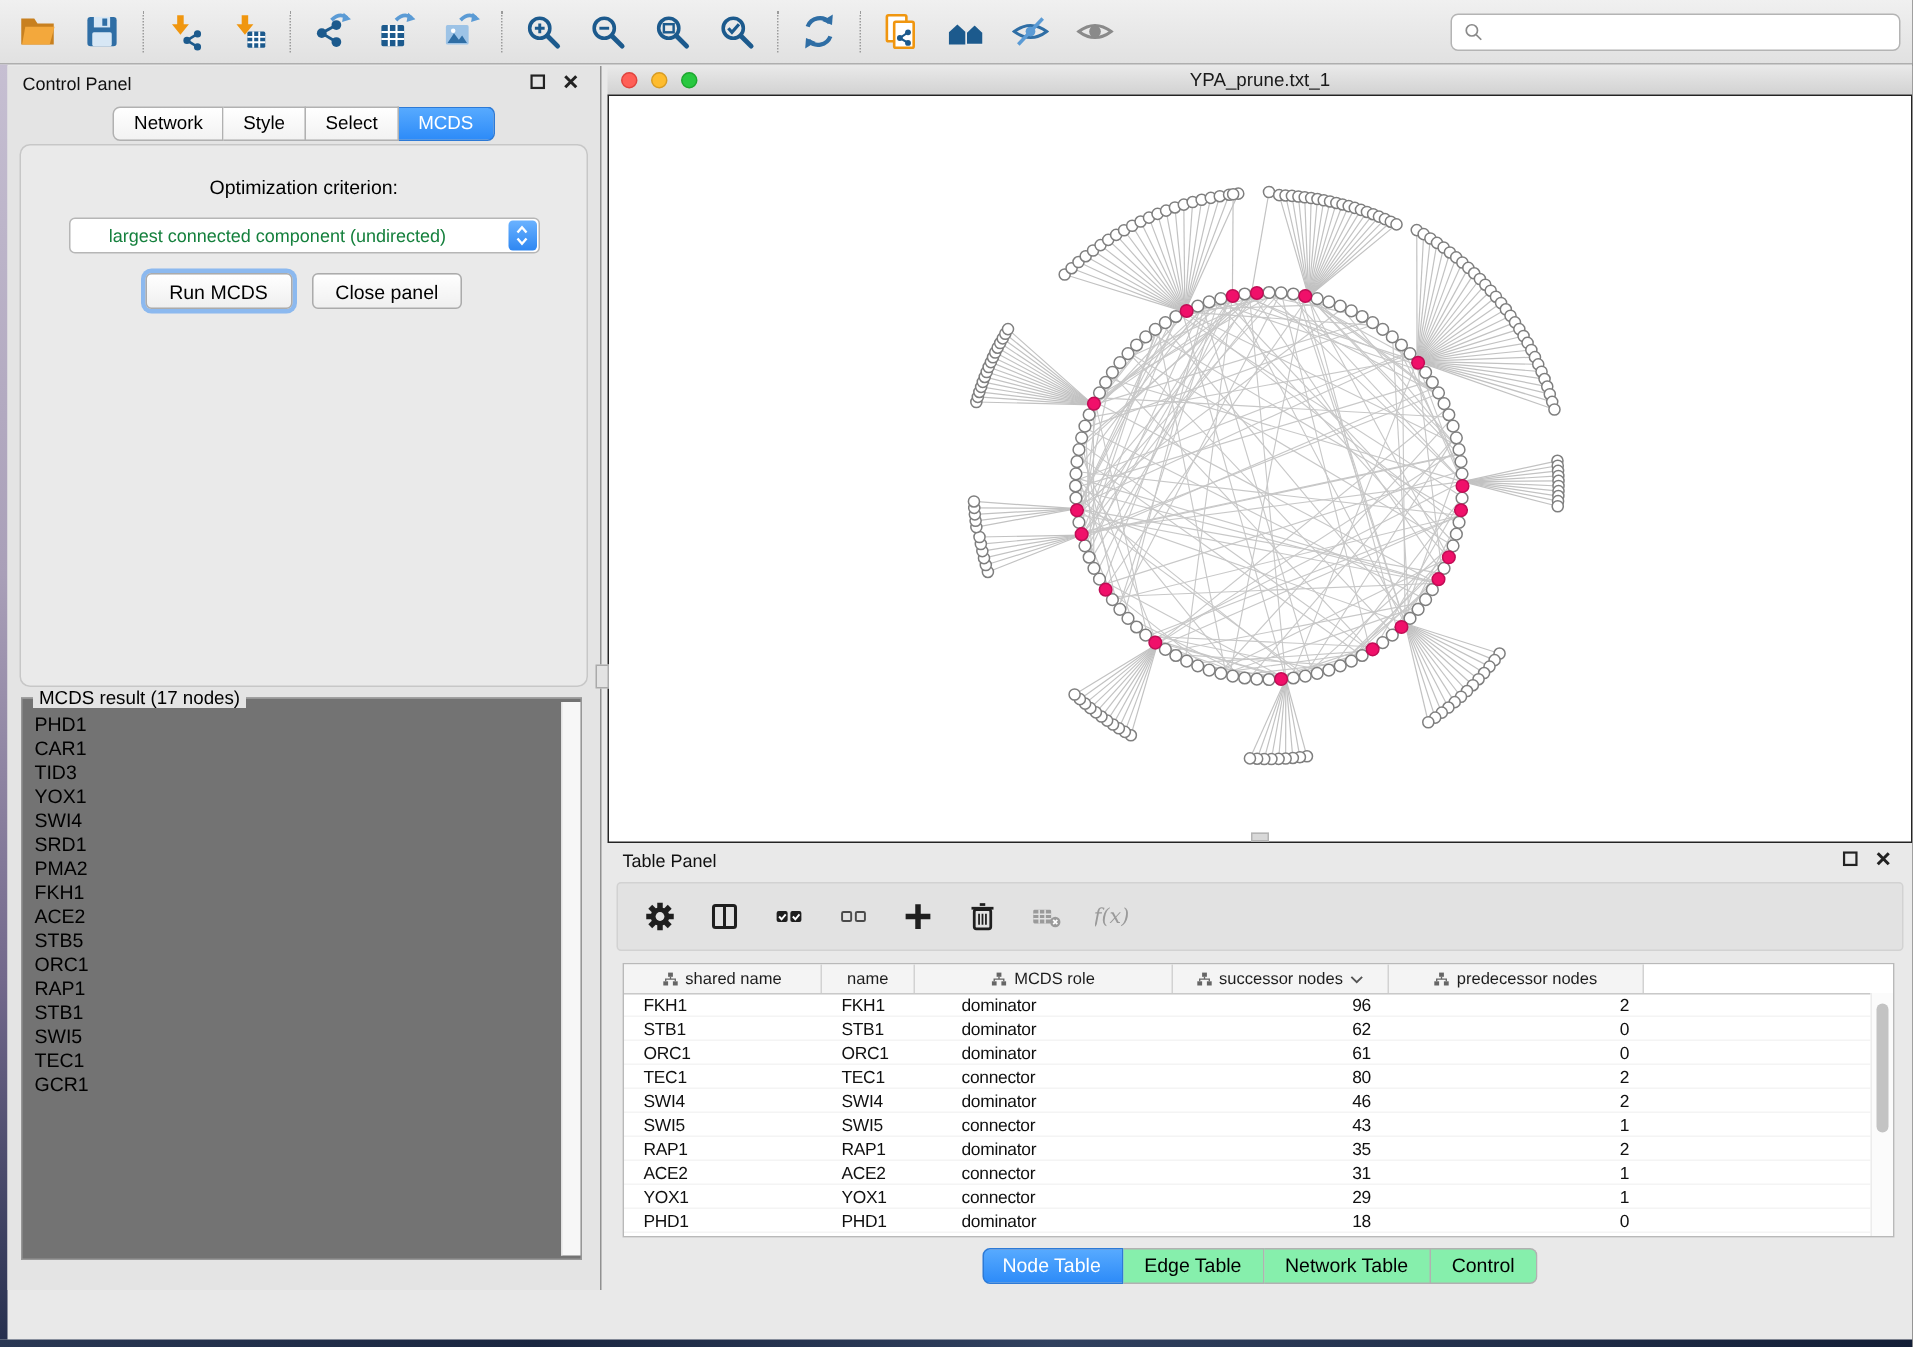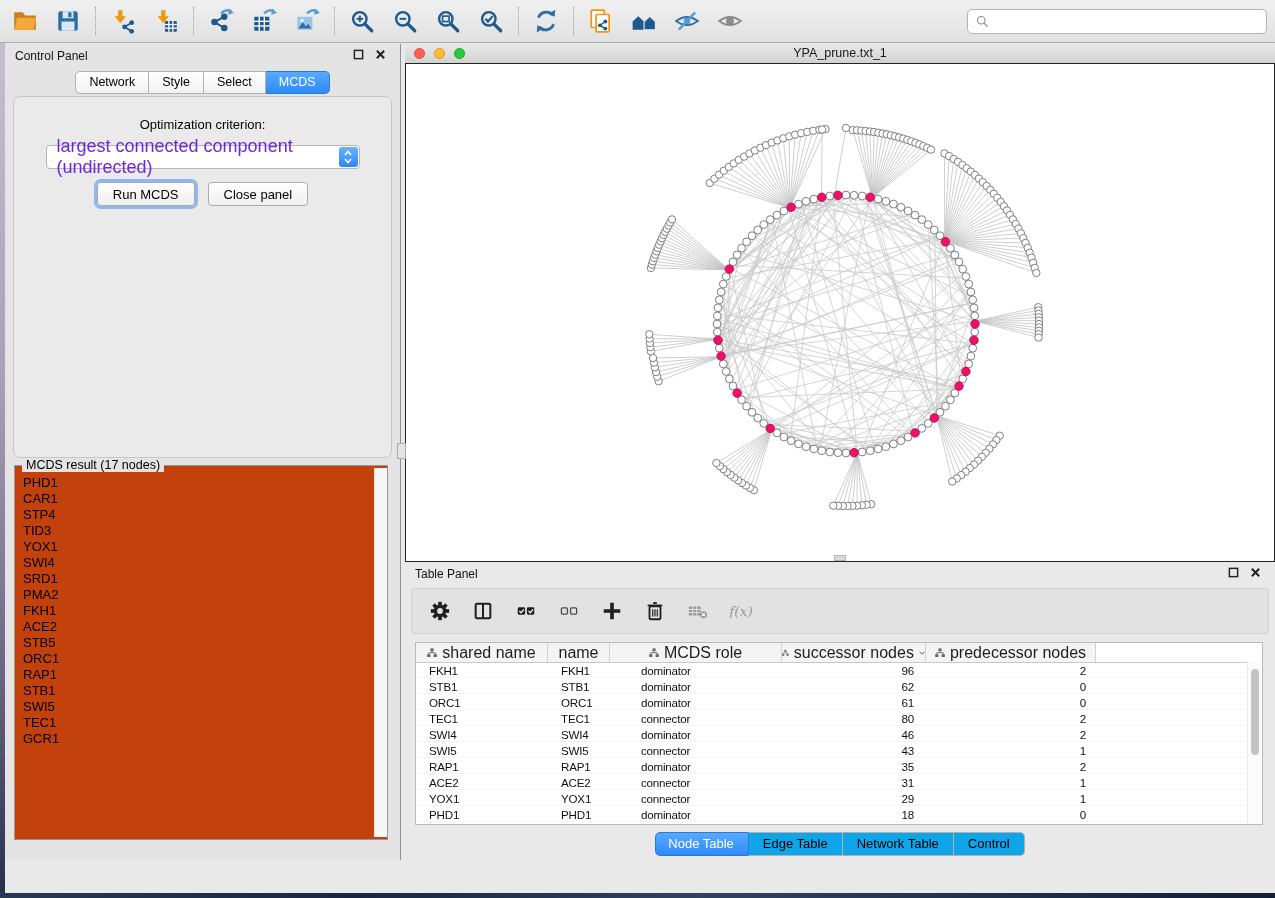--- a/index.html
+++ b/index.html
@@ -34,29 +34,29 @@
   .cptab{height:21px;line-height:21px;padding:0 13px;font-size:12.5px;
          background:linear-gradient(#ffffff,#f2f2f2);border:1px solid #b1b1b1;border-left:none;color:#000;}
   .cptab:first-child{border-left:1px solid #b1b1b1;border-radius:5px 0 0 5px;}
   .cptab:last-child{border-radius:0 5px 5px 0;}
   .cptab.active{background:linear-gradient(#57aaff,#2d8bf8);color:#fff;border-color:#2d7ad6;}
   .cp-inner{position:absolute;left:8px;right:8px;top:52px;height:360px;background:#eaeaea;
             border:1px solid #c7c7c7;border-radius:7px;}
   .opt-label{text-align:center;margin-top:20px;font-size:13px;color:#000;}
   .cp-select{position:relative;margin:13px auto 0;width:314px;height:24px;background:#fff;
              border:1px solid #b6b6b6;border-radius:4px;box-sizing:border-box;display:flex;align-items:center;}
-  .cp-select .val{padding-left:10px;font-size:18px;color:#6d28d9;}
+  .cp-select .val{padding-left:26px;font-size:12px;color:#15803d;}
   .cp-stepper{position:absolute;right:1px;top:1px;bottom:1px;width:19px;border-radius:3px;
               background:linear-gradient(#6ab2ff,#2e87f2);display:flex;align-items:center;justify-content:center;}
   .btn-row{display:flex;justify-content:center;gap:13px;margin-top:13px;}
   .cbtn{height:24px;padding:0 15px;font-size:13px;font-family:Liberation Sans, sans-serif;color:#000;
         background:linear-gradient(#ffffff,#efefef);border:1px solid #ababab;border-radius:4px;}
   .cbtn.focused{box-shadow:0 0 0 3px rgba(77,151,241,.6);}
   .result-box{position:absolute;left:9px;top:421px;width:372px;height:373px;
-              border:1px solid #979797;background:#c2410c;}
+              border:1px solid #979797;background:#737373;}
   .result-legend{position:absolute;top:-8px;left:7px;background:#e4e4e4;padding:0 4px;font-size:12.5px;color:#000;}
   .result-list{position:absolute;left:0;top:3px;right:13px;bottom:2px;overflow:hidden;
                padding:6px 0 0 8px;font-size:13px;line-height:16px;color:#000;}
   .result-scroll{position:absolute;right:0;top:2px;bottom:2px;width:12px;background:#f7f7f7;
                  border-left:1px solid #e3e3e3;}
   .vsplit-grip{position:absolute;left:397px;top:443px;width:9px;height:16px;background:#e3e3e3;
                border:1px solid #aaa;box-sizing:border-box;z-index:3;}
 
   
   #network-window{position:absolute;left:405px;top:44px;width:870px;height:518px;}
@@ -74,30 +74,30 @@
 
   
   #table-panel{position:absolute;left:405px;top:562px;width:870px;height:298px;background:#e9e9e9;}
   .tp-toolbar{position:absolute;left:6px;right:6px;top:26px;height:46px;background:#e2e2e2;
               border:1px solid #d2d2d2;border-radius:3px;display:flex;align-items:center;gap:17px;
               padding-left:15px;box-sizing:border-box;}
   .tp-btn{width:26px;display:flex;justify-content:center;}
   .tp-table{position:absolute;left:10px;top:80px;width:848px;height:183px;background:#fff;
             border:1px solid #b9b9b9;box-sizing:border-box;}
   .tp-head{display:flex;height:19px;background:#f4f4f4;border-bottom:1px solid #c9c9c9;}
-  .th-cell{display:flex;align-items:center;justify-content:center;gap:5px;font-size:16px;color:#1d1d1d;
+  .th-cell{display:flex;align-items:center;justify-content:center;gap:5px;font-size:11px;color:#1d1d1d;
            border-right:1px solid #d2d2d2;box-sizing:border-box;height:100%;white-space:nowrap;}
   .th-fill{flex:1;border-right:none;background:#fff;}
   .tp-body{position:absolute;left:0;top:19px;right:14px;bottom:0;overflow:hidden;}
   .tr{display:flex;height:16px;align-items:center;box-shadow:inset 0 -1px #f4f4f4;}
   .td{font-size:11.6px;color:#101010;box-sizing:border-box;white-space:nowrap;letter-spacing:-0.2px;}
   .tp-scroll{position:absolute;right:0;top:19px;bottom:0;width:14px;background:#fbfbfb;border-left:1px solid #ececec;}
   .tp-thumb{position:absolute;left:3px;top:7px;width:8px;height:86px;background:#c3c3c3;border-radius:4px;}
   .tp-tabs{position:absolute;left:0;right:0;top:270px;display:flex;justify-content:center;}
-  .tptab{height:22px;line-height:22px;padding:0 14px;font-size:13px;background:#0ea5e9;
+  .tptab{height:22px;line-height:22px;padding:0 14px;font-size:13px;background:#86efac;
          border:1px solid #b1b1b1;border-left:none;color:#000;}
   .tptab:first-child{border-left:1px solid #b1b1b1;border-radius:5px 0 0 5px;padding-left:12px;}
   .tptab:last-child{border-radius:0 5px 5px 0;}
   .tptab.active{background:linear-gradient(#57aaff,#2d8bf8);color:#fff;border-color:#2d7ad6;}
 
   
   #status-bar{position:absolute;left:5px;top:860px;width:1270px;height:33px;background:#e8e8e8;
               border-top:1px solid #bcbcbc;box-sizing:border-box;}
   .sb-list{position:absolute;left:7px;top:5px;width:31px;height:23px;background:#ececec;
            border:1px solid #b3b3b3;border-radius:2px;display:flex;align-items:center;justify-content:center;padding:0;}
@@ -323,21 +323,20 @@
       <div class="btn-row">
         <button class="cbtn focused">Run MCDS</button>
         <button class="cbtn">Close panel</button>
       </div>
     </div>
     <div class="result-box">
       <div class="result-legend">MCDS result (17 nodes)</div>
       <div class="result-list" id="result-list">
           <div>PHD1</div>
           <div>CAR1</div>
-          <div>STP4</div>
           <div>TID3</div>
           <div>YOX1</div>
           <div>SWI4</div>
           <div>SRD1</div>
           <div>PMA2</div>
           <div>FKH1</div>
           <div>ACE2</div>
           <div>STB5</div>
           <div>ORC1</div>
           <div>RAP1</div>

